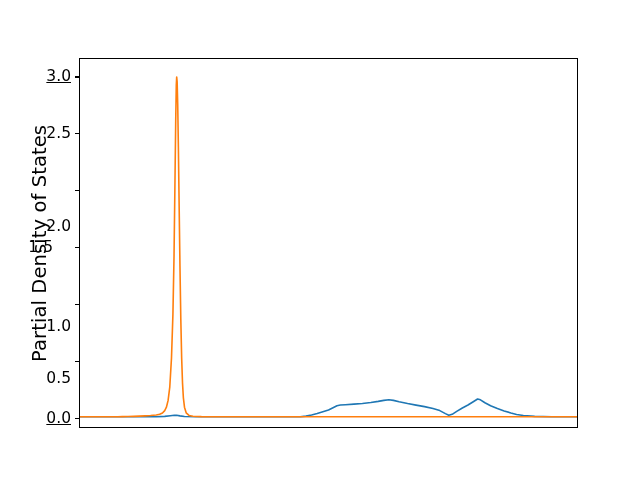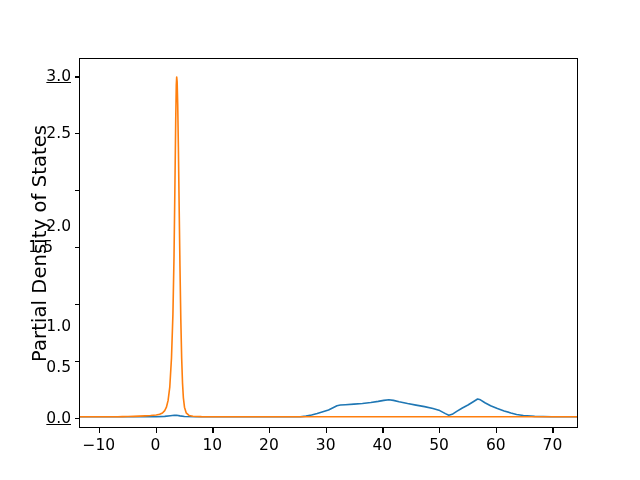--- a/index.html
+++ b/index.html
@@ -98,55 +98,35 @@
 <body>
 
 <div id="figure">
 
   <div id="ylabel" style="top: 361.5px; left: 28px;">Partial Density of States</div>
 
   <div id="yticks-layer">
       <div class="ytick-mark" style="position: absolute; top: 359.754px; left: 74.5px;"></div>
       <div class="ytick-label" style="top: 359.754px; right: 8px; text-decoration: underline;">0.0</div>
       <div class="ytick-mark" style="position: absolute; top: 302.831px; left: 74.5px;"></div>
-      <div class="ytick-label" style="top: 309px; right: 8px;">0.5</div>
+      <div class="ytick-label" style="top: 320px; right: 8px;">0.5</div>
       <div class="ytick-mark" style="position: absolute; top: 245.908px; left: 74.5px;"></div>
       <div class="ytick-label" style="top: 245.908px; right: 8px; margin-top: 22px;">1.0</div>
       <div class="ytick-mark" style="position: absolute; top: 188.985px; left: 74.5px;"></div>
       <div class="ytick-label" style="top: 188.985px; right: 26px;">1.5</div>
       <div class="ytick-mark" style="position: absolute; top: 132.062px; left: 74.5px;"></div>
       <div class="ytick-label" style="top: 132.062px; right: 8px; margin-top: 36px;">2.0</div>
       <div class="ytick-mark" style="position: absolute; top: 75.1385px; left: 74.5px;"></div>
       <div class="ytick-label" style="top: 75.1385px; right: 8px; margin-left: 40px;">2.5</div>
       <div class="ytick-mark" style="position: absolute; top: 18.2154px; left: 74.5px;"></div>
       <div class="ytick-label" style="top: 18.2154px; right: 8px; text-decoration: underline;">3.0</div>
     </div>
 
   <div id="axes">
     <svg id="plot-svg" viewBox="0 0 499 370" preserveAspectRatio="none">
         <path d="M0.00 359.75 L31.19 359.75 L53.87 359.75 L76.55 359.75 L85.06 359.30 L90.73 358.62 L94.70 358.16 L96.96 358.27 L100.37 358.84 L104.90 359.41 L116.24 359.75 L144.60 359.75 L178.62 359.75 L201.30 359.75 L221.15 359.75 L226.82 359.07 L232.49 357.93 L238.16 356.45 L243.83 354.74 L249.50 352.92 L254.04 350.65 L258.01 348.60 L261.41 347.91 L266.51 347.57 L275.02 347.00 L283.52 346.32 L292.03 345.41 L299.40 344.27 L305.07 343.25 L310.17 342.68 L314.71 343.25 L320.38 344.61 L328.89 346.43 L337.39 348.03 L345.90 349.51 L354.40 351.44 L361.21 353.49 L366.88 356.57 L370.28 358.16 L373.68 357.25 L378.22 354.29 L383.89 350.87 L389.56 347.91 L395.23 344.38 L399.20 341.88 L402.04 342.68 L406.57 345.64 L412.24 348.60 L419.05 351.44 L425.85 353.83 L432.66 355.88 L438.33 357.36 L445.13 358.39 L456.47 359.30 L473.48 359.75 L499.00 359.75" fill="none" stroke="#1f77b4" stroke-width="1.6" stroke-linejoin="round" stroke-linecap="round" vector-effect="non-scaling-stroke"></path>
         <path d="M0.00 359.75 L19.85 359.75 L31.19 359.75 L37.99 359.64 L42.53 359.53 L48.20 359.41 L53.87 359.30 L59.54 359.07 L65.21 358.84 L70.88 358.50 L76.55 357.93 L79.95 357.25 L82.79 355.88 L85.06 353.49 L86.76 350.08 L88.46 343.25 L90.16 329.58 L91.86 300.55 L93.28 257.29 L94.41 198.09 L95.26 130.92 L96.11 61.48 L96.68 26.18 L97.08 18.22 L97.53 22.77 L98.10 45.54 L98.78 88.80 L99.52 145.72 L100.37 208.34 L101.22 261.85 L102.07 300.55 L102.92 325.60 L103.77 340.40 L104.90 350.08 L106.60 355.77 L109.44 358.39 L113.41 359.18 L121.91 359.53 L144.60 359.75 L189.96 359.75 L246.66 359.75 L303.37 359.75 L360.07 359.75 L416.78 359.75 L473.48 359.75 L499.00 359.75" fill="none" stroke="#ff7f0e" stroke-width="1.6" stroke-linejoin="round" stroke-linecap="round" vector-effect="non-scaling-stroke"></path>
       </svg>
   </div>
 
-  <div id="xticks-layer">
-      <div class="xtick-mark" style="left: 19.8466px;"></div>
-      <div class="xtick-label" style="left: 19.8466px;">−10</div>
-      <div class="xtick-mark" style="left: 76.5511px;"></div>
-      <div class="xtick-label" style="left: 76.5511px;">0</div>
-      <div class="xtick-mark" style="left: 133.256px;"></div>
-      <div class="xtick-label" style="left: 133.256px;">10</div>
-      <div class="xtick-mark" style="left: 189.96px;"></div>
-      <div class="xtick-label" style="left: 189.96px;">20</div>
-      <div class="xtick-mark" style="left: 246.665px;"></div>
-      <div class="xtick-label" style="left: 246.665px;">30</div>
-      <div class="xtick-mark" style="left: 303.369px;"></div>
-      <div class="xtick-label" style="left: 303.369px;">40</div>
-      <div class="xtick-mark" style="left: 360.074px;"></div>
-      <div class="xtick-label" style="left: 360.074px;">50</div>
-      <div class="xtick-mark" style="left: 416.778px;"></div>
-      <div class="xtick-label" style="left: 416.778px;">60</div>
-      <div class="xtick-mark" style="left: 473.483px;"></div>
-      <div class="xtick-label" style="left: 473.483px;">70</div>
-    </div>
 
 
 </div>
 
 </body></html>

